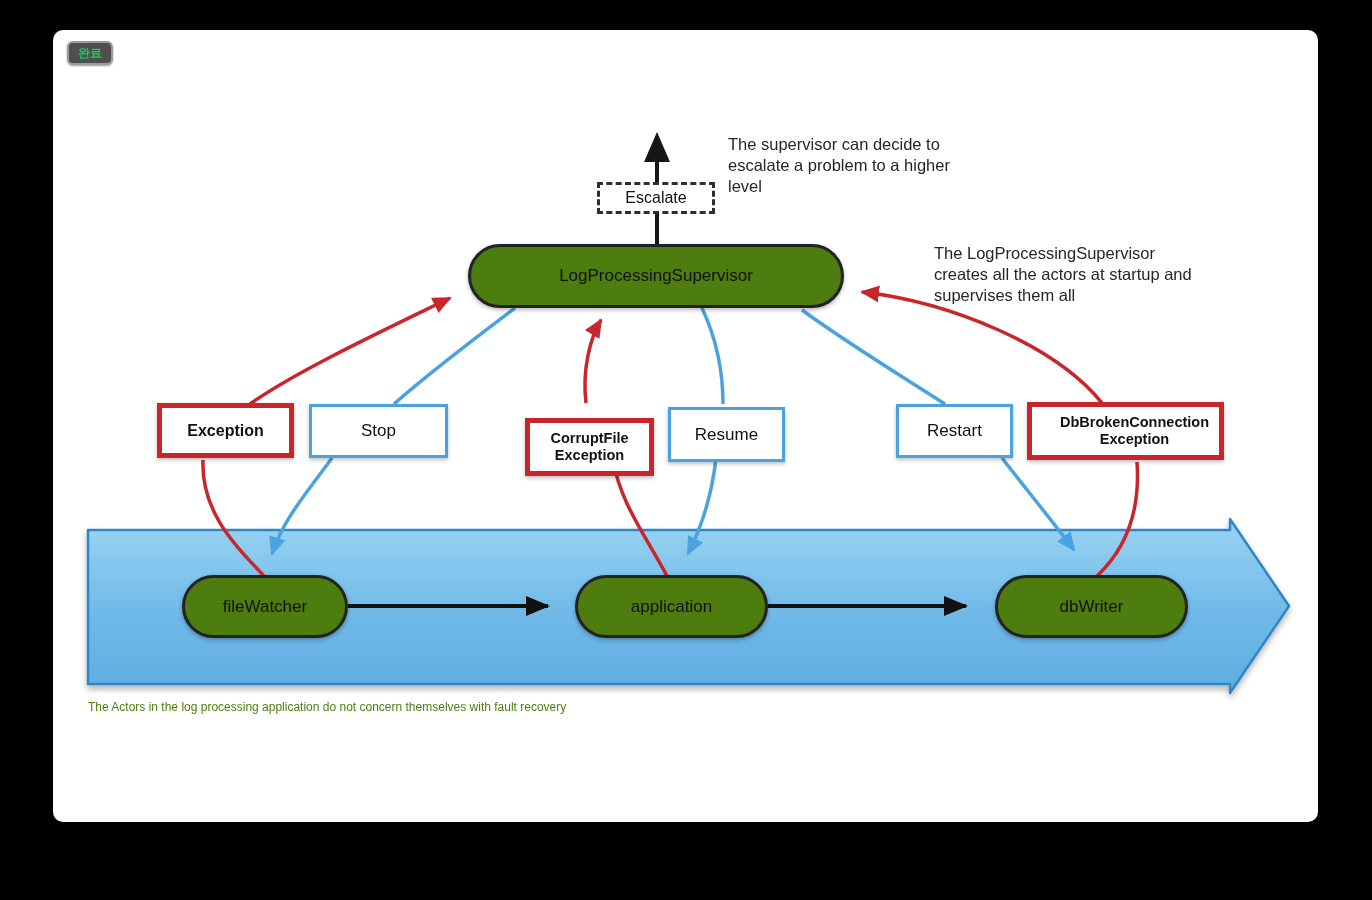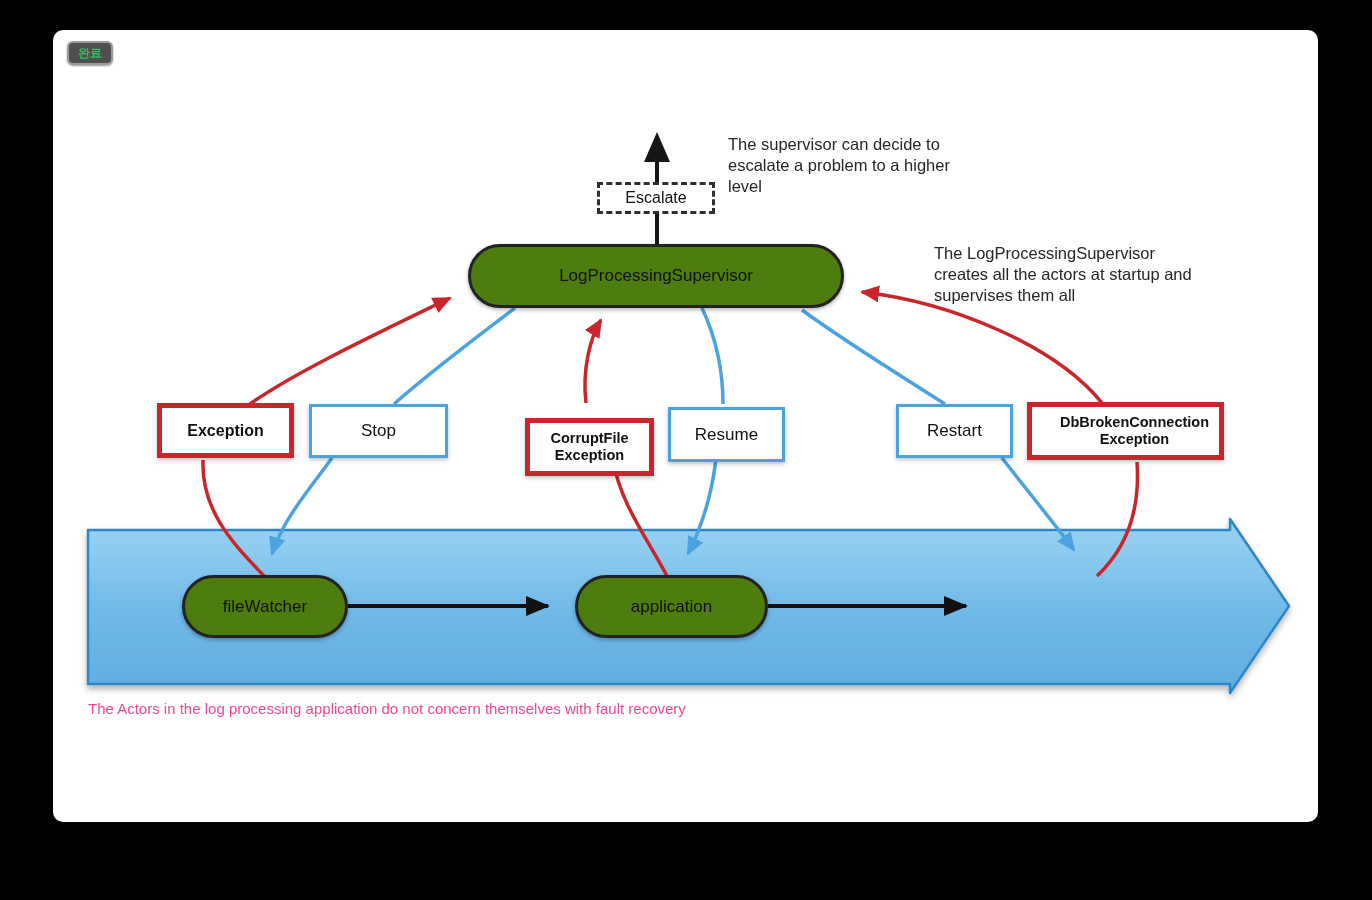--- a/index.html
+++ b/index.html
@@ -41,21 +41,21 @@
   .msg{
     background:#fff;
     display:flex;flex-direction:column;align-items:center;justify-content:center;
     text-align:center;color:#111;
     box-shadow:0 2px 4px rgba(0,0,0,.25);
   }
   .msg.failure{border:5px solid #c9262c;font-weight:bold;font-size:16px;}
   .msg.directive{border:3px solid #4aa2df;font-size:17px;}
   .msg.two-line{font-size:14.5px;line-height:1.2;}
   .note{font-size:16.5px;line-height:21px;color:#262626;}
-  .caption{font-size:15px;color:#ec4899;}
+  .caption{font-size:12px;color:#4d7c0f;}
 </style>
 </head>
 <body>
 
 <div class="card">
 
   <div class="badge">완료</div>
 
   <svg class="canvas" width="1265" height="792" viewBox="53 30 1265 792">
     <defs>
@@ -134,16 +134,19 @@
     <span>DbBrokenConnection</span>
     <span>Exception</span>
   </div>
 
   <div class="node pill" style="left:129px;top:545px;width:166px;height:63px;">
     <span>fileWatcher</span>
   </div>
   <div class="node pill" style="left:522px;top:545px;width:193px;height:63px;">
     <span>application</span>
   </div>
+  <div class="node pill" style="left:942px;top:545px;width:193px;height:63px;">
+    <span>dbWriter</span>
+  </div>
 
   <div class="caption" style="left:35px;top:670px;width:900px;">The Actors in the log processing application do not concern themselves with fault recovery</div>
 
 </div>
 
 </body></html>

